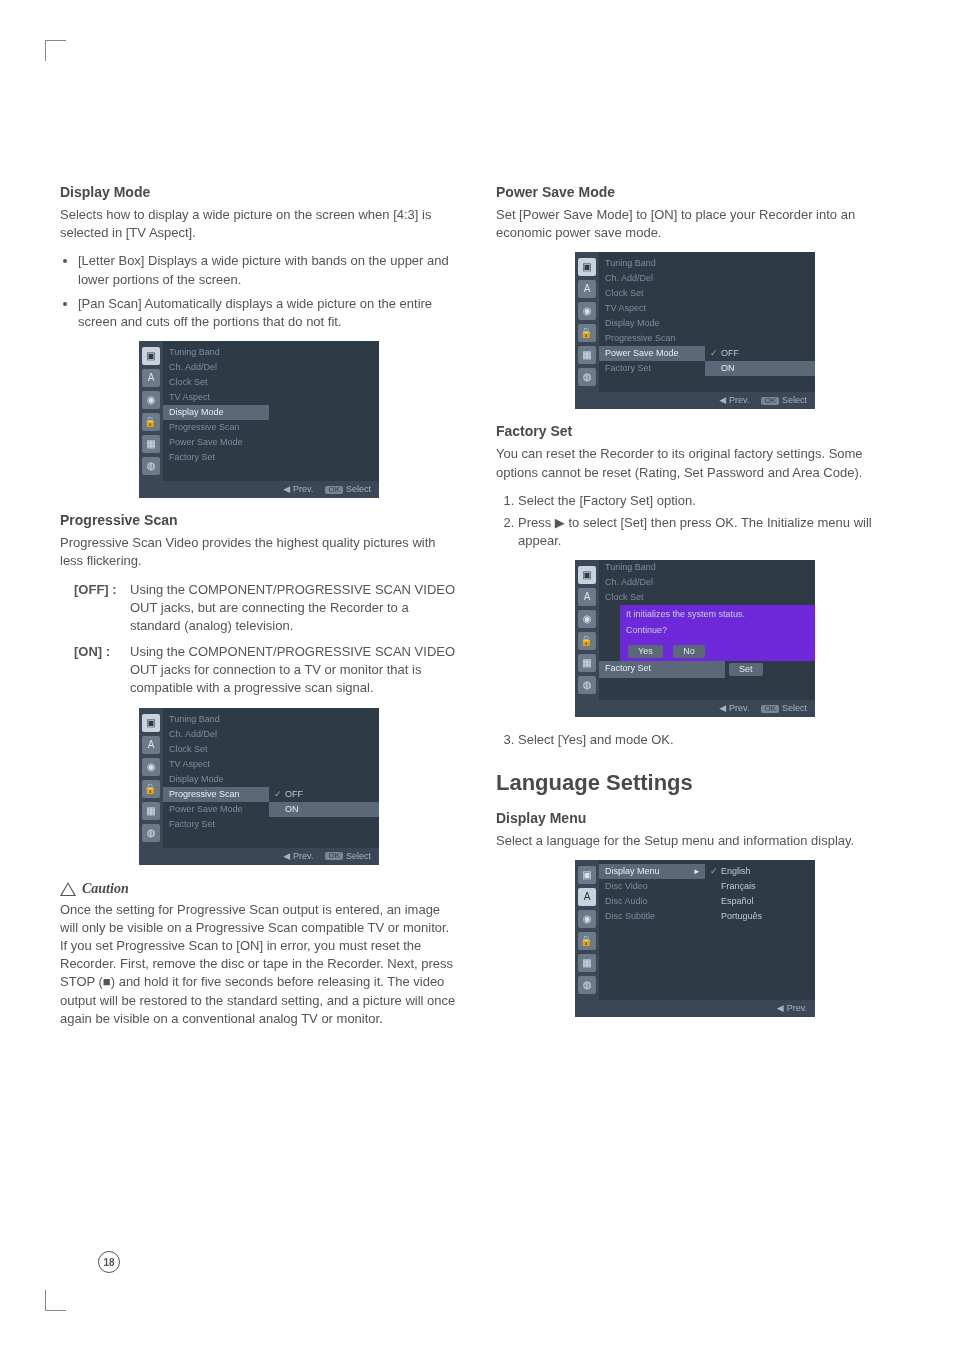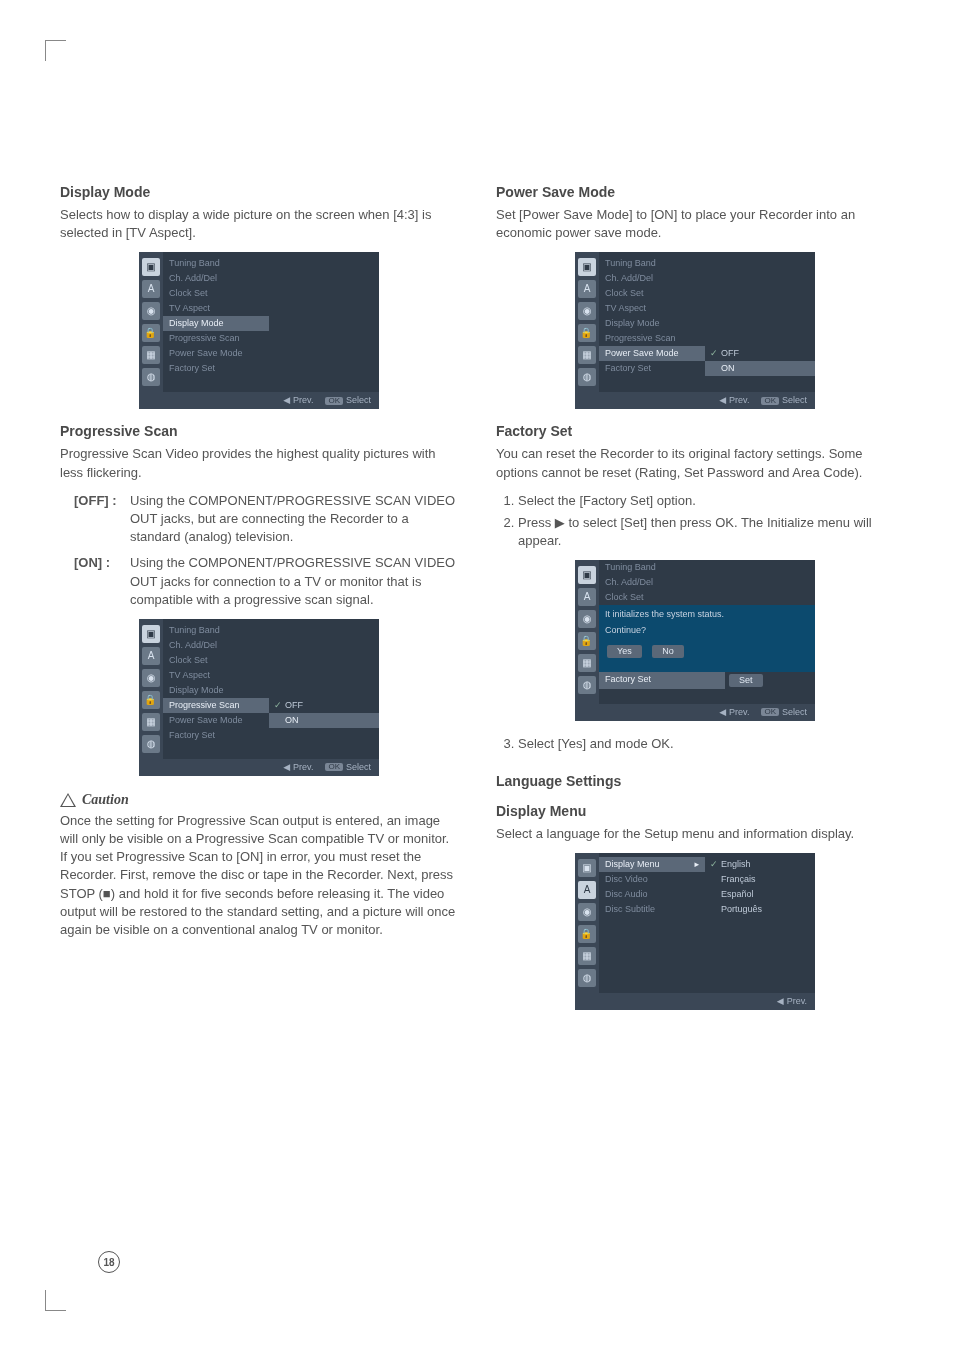--- a/index.html
+++ b/index.html
@@ -28,21 +28,21 @@
   .crop-bl { bottom: 40px; border-bottom: 1px solid #888; }
   .cols {
     display: flex;
     gap: 38px;
   }
   .col {
     flex: 1;
     min-width: 0;
   }
   h2.section {
-    font-size: 14px;
+    font-size: 22px;
     font-weight: bold;
     color: #4a4a4a;
     margin: 20px 0 6px 0;
   }
   h3.sub {
     font-size: 14px;
     font-weight: bold;
     color: #4a4a4a;
     margin: 14px 0 6px 0;
   }
@@ -210,20 +210,24 @@
 <div class="page">
   <div class="crop-tl"></div>
   <div class="crop-bl"></div>
 
   <div class="cols">
 
     <div class="col">
 
       <h3 class="sub">Display Mode</h3>
       <p class="body">Selects how to display a wide picture on the screen when [4:3] is selected in [TV Aspect].</p>
+      <ul class="bullets">
+        <li>[Letter Box] Displays a wide picture with bands on the upper and lower portions of the screen.</li>
+        <li>[Pan Scan] Automatically displays a wide picture on the entire screen and cuts off the portions that do not fit.</li>
+      </ul>
 
       <div class="osd">
         <div class="osd-main">
           <div class="osd-icons">
             <div class="ic sel">▣</div>
             <div class="ic">A</div>
             <div class="ic">◉</div>
             <div class="ic">🔒</div>
             <div class="ic">▦</div>
             <div class="ic">◍</div>
@@ -366,24 +370,24 @@
             <div class="ic">A</div>
             <div class="ic">◉</div>
             <div class="ic">🔒</div>
             <div class="ic">▦</div>
             <div class="ic">◍</div>
           </div>
           <div style="flex:1;">
             <div class="osd-item">Tuning Band</div>
             <div class="osd-item">Ch. Add/Del</div>
             <div class="osd-item">Clock Set</div>
-            <div style="background:#0c4a6e;">
+            <div style="background:#6d28d9;margin-left:21px;">
               <div class="osd-msg">It initializes the system status.</div>
               <div class="osd-msg" style="padding-top:0">Continue?</div>
-              <div style="padding:2px 4px 12px 4px;">
+              <div style="padding:2px 4px 1px 4px;">
                 <span class="osd-opt btn">Yes</span>
                 <span class="osd-opt btn">No</span>
               </div>
             </div>
             <div style="display:flex;">
               <div class="osd-item hi" style="flex:1">Factory Set</div>
               <div style="width:90px;display:flex;align-items:center;">
                   <span class="osd-opt btn">Set</span>
                 </div>
             </div>

